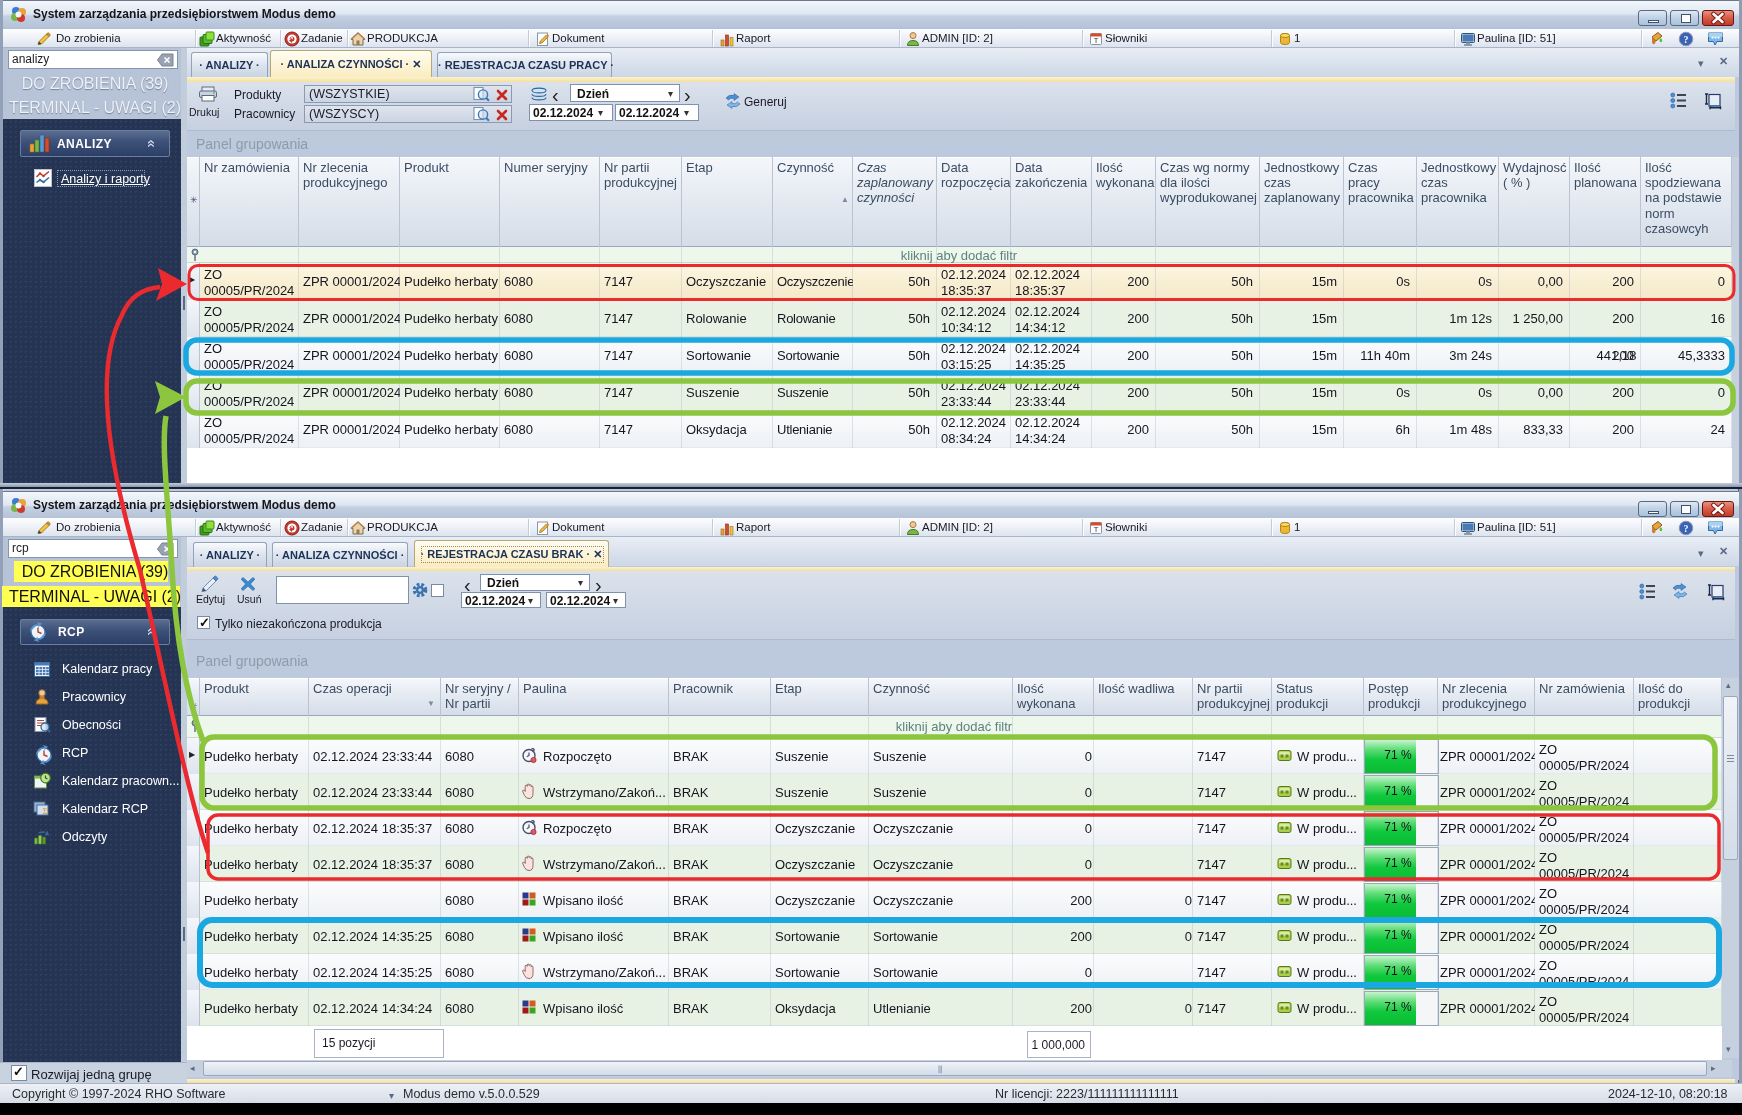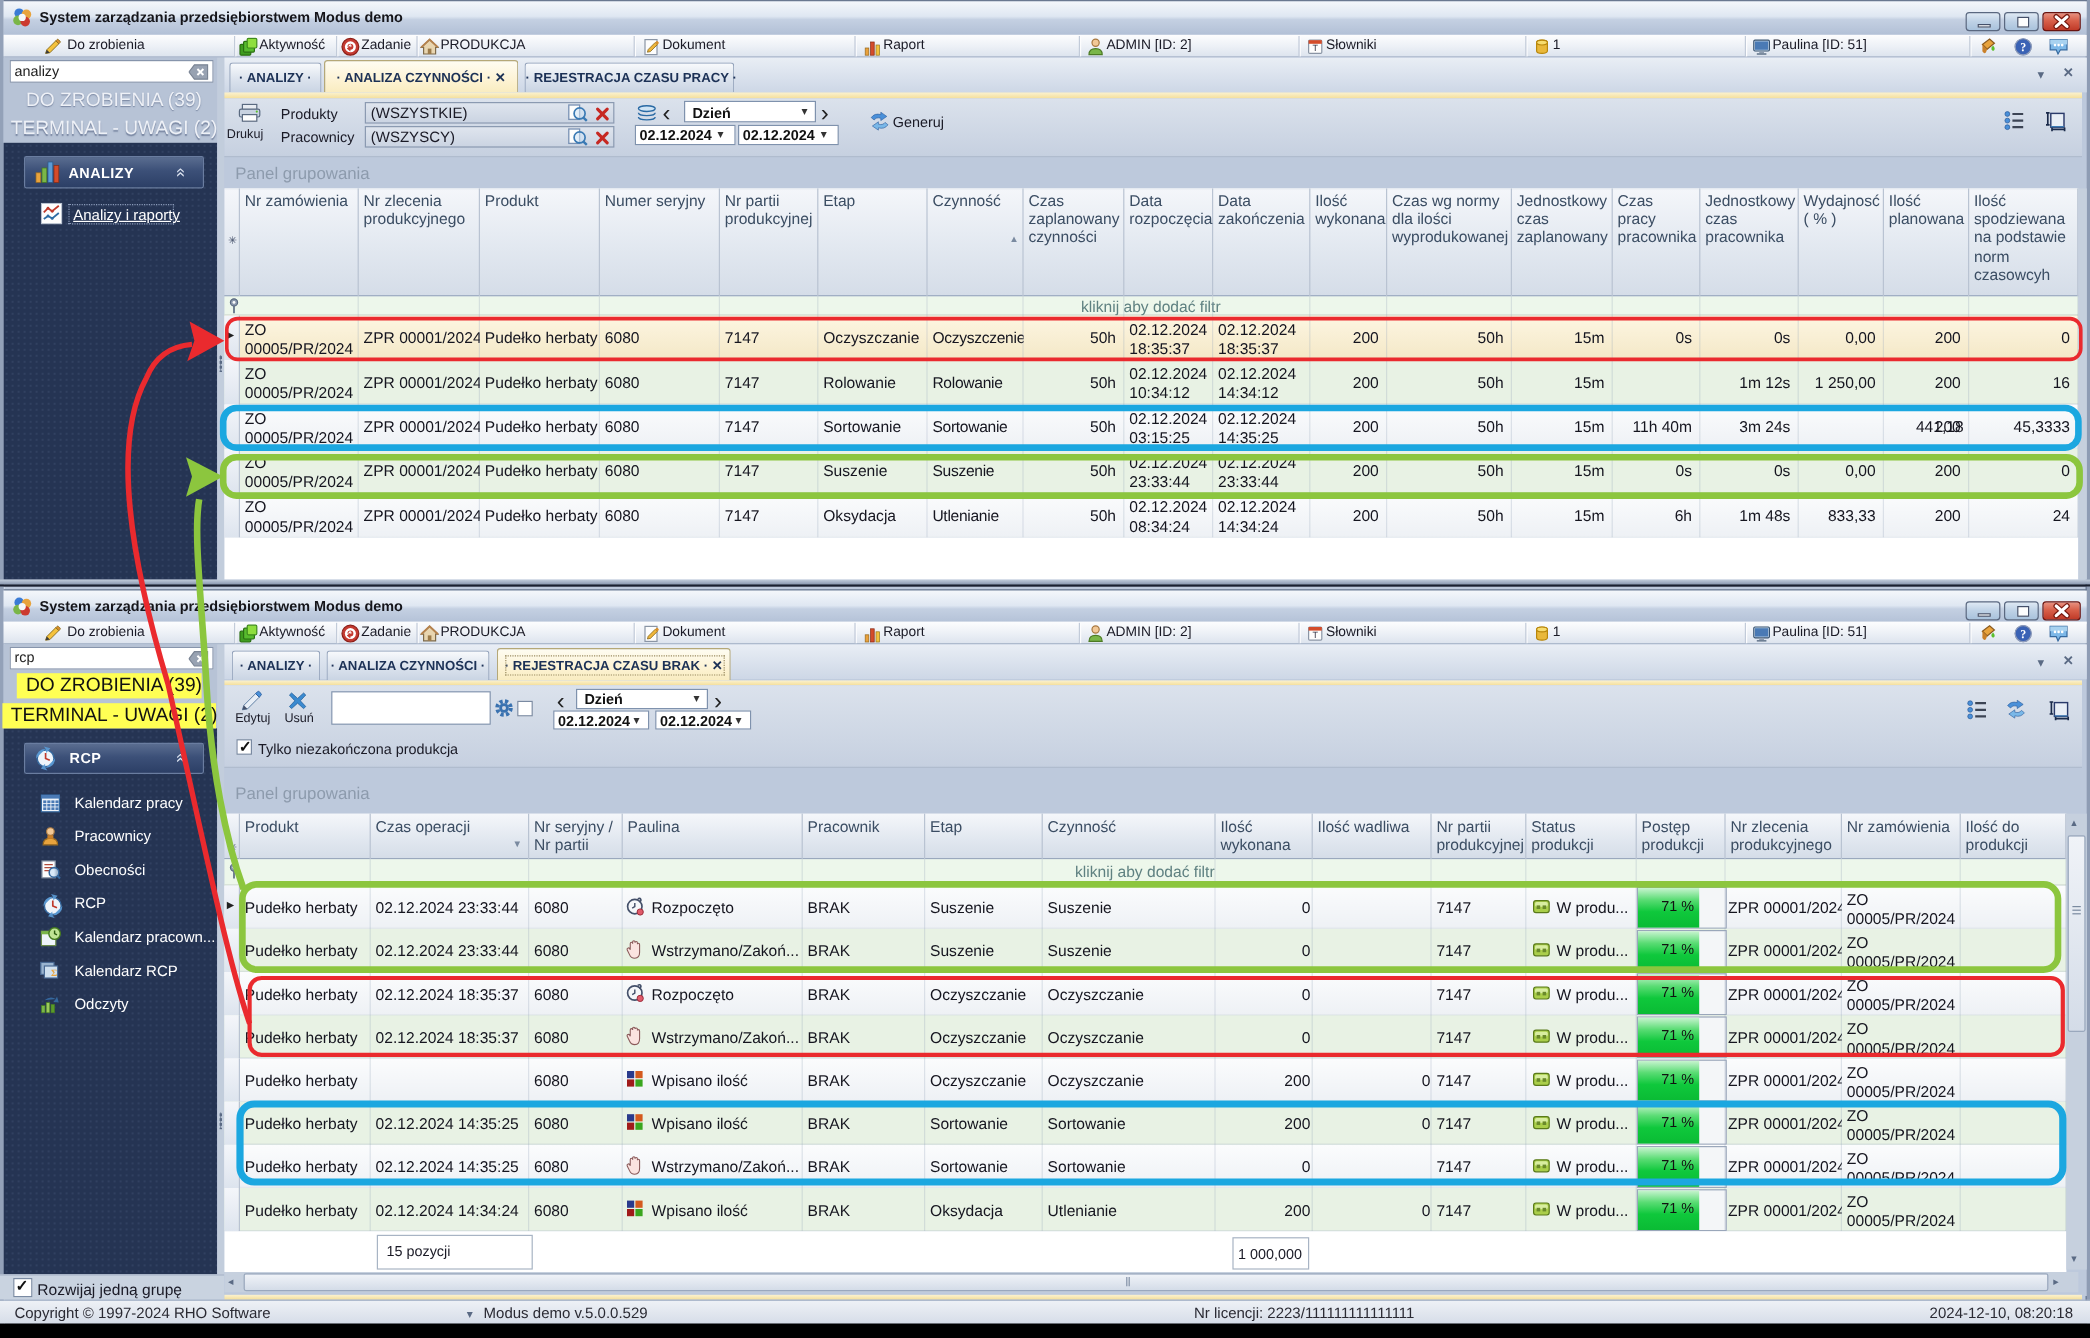--- a/index.html
+++ b/index.html
@@ -278,21 +278,21 @@
 <div class="gridhead" style="left:187px;top:157px;width:1545px;height:90px;"></div>
 <div class="t" style="left:190px;top:196px;font-size:9px;color:#44506a;">✳</div>
 <div class="" style="left:199px;top:157px;width:1px;height:90px;background:#b9c3d2;"></div>
 <div class="hcell" style="left:200px;top:157px;width:99px;height:90px;">Nr zamówienia</div>
 <div class="hcell" style="left:299px;top:157px;width:101px;height:90px;">Nr zlecenia produkcyjnego</div>
 <div class="hcell" style="left:400px;top:157px;width:100px;height:90px;">Produkt</div>
 <div class="hcell" style="left:500px;top:157px;width:100px;height:90px;">Numer seryjny</div>
 <div class="hcell" style="left:600px;top:157px;width:82px;height:90px;">Nr partii produkcyjnej</div>
 <div class="hcell" style="left:682px;top:157px;width:91px;height:90px;">Etap</div>
 <div class="hcell" style="left:773px;top:157px;width:80px;height:90px;">Czynność</div>
-<div class="hcell" style="left:853px;top:157px;width:84px;height:90px;">Czas zaplanowany czynności</div>
+<div class="hcell" style="left:853px;top:157px;width:84px;height:90px;font-style:italic;">Czas zaplanowany czynności</div>
 <div class="hcell" style="left:937px;top:157px;width:74px;height:90px;">Data rozpoczęcia</div>
 <div class="hcell" style="left:1011px;top:157px;width:81px;height:90px;">Data zakończenia</div>
 <div class="hcell" style="left:1092px;top:157px;width:64px;height:90px;">Ilość wykonana</div>
 <div class="hcell" style="left:1156px;top:157px;width:104px;height:90px;">Czas wg normy dla ilości wyprodukowanej</div>
 <div class="hcell" style="left:1260px;top:157px;width:84px;height:90px;">Jednostkowy czas zaplanowany</div>
 <div class="hcell" style="left:1344px;top:157px;width:73px;height:90px;">Czas pracy pracownika</div>
 <div class="hcell" style="left:1417px;top:157px;width:82px;height:90px;">Jednostkowy czas pracownika</div>
 <div class="hcell" style="left:1499px;top:157px;width:71px;height:90px;">Wydajnosć ( % )</div>
 <div class="hcell" style="left:1570px;top:157px;width:71px;height:90px;">Ilość planowana</div>
 <div class="hcell" style="left:1641px;top:157px;width:91px;height:90px;">Ilość spodziewana na podstawie norm czasowcyh</div>

